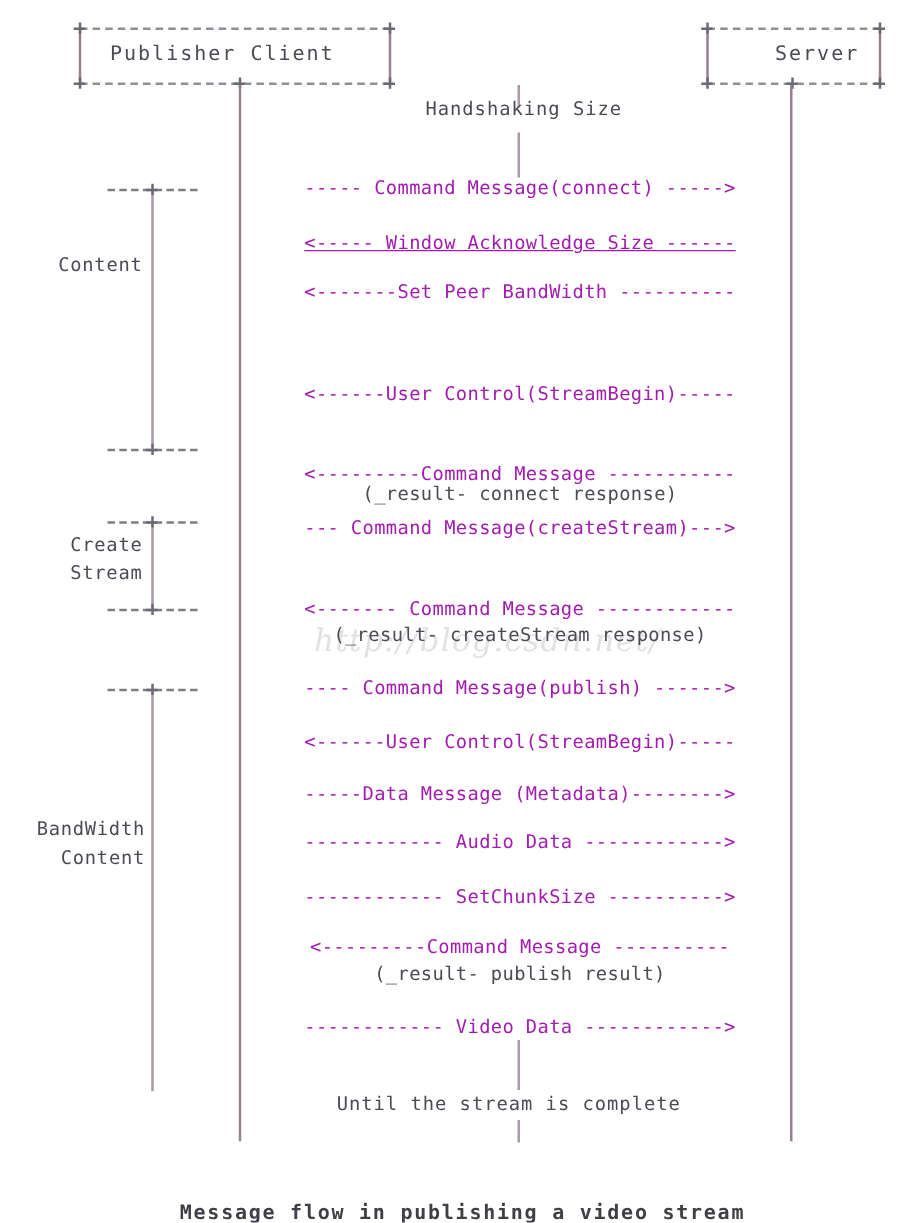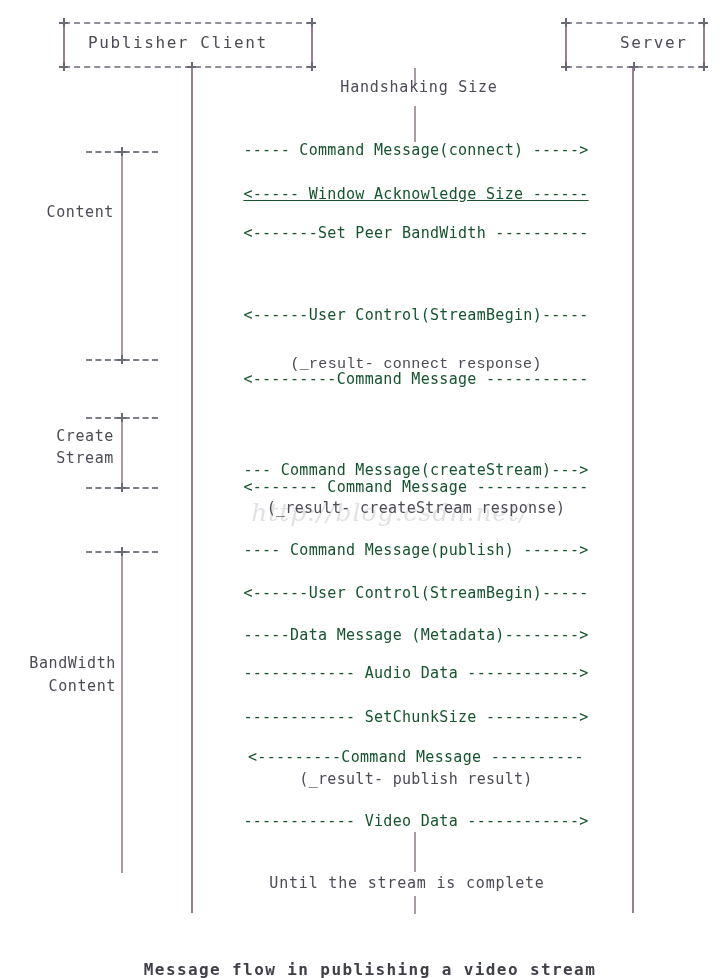--- a/index.html
+++ b/index.html
@@ -67,21 +67,21 @@
   }
 
   
   .msg {
     position: absolute;
     height: 20px;
     white-space: pre;
     font-size: 15px;
     line-height: 20px;
     letter-spacing: 0.3px;
-    color: #14532d;
+    color: #a21caf;
     text-align: center;
     overflow: hidden;
   }
   .msg2 {
     position: absolute;
     white-space: pre;
     font-size: 15px;
     line-height: 20px;
     letter-spacing: 0.3px;
     color: #4b4b55;
@@ -214,23 +214,23 @@
   <div class="msg" style="left:196px; top:140px; width:440px;">----- Command Message(connect) -----&gt;</div>
 
   <div class="msg" style="left:196px; top:184px; width:440px;text-decoration:underline;">&lt;----- Window Acknowledge Size ------</div>
 
   <div class="msg" style="left:196px; top:223px; width:440px;">&lt;-------Set Peer BandWidth ----------</div>
 
 
   <div class="msg" style="left:196px; top:305px; width:440px;">&lt;------User Control(StreamBegin)-----</div>
 
   <div class="msg" style="left:196px; top:349px; width:440px;margin-top:20px;">&lt;---------Command Message -----------</div>
-  <div class="msg2 c" style="left:416px; top:355px; transform:translateX(-50%);font-family:Liberation Mono, monospace;">(_result- connect response)</div>
-
-  <div class="msg" style="left:196px; top:412px; width:440px;margin-top:48px;">--- Command Message(createStream)---&gt;</div>
+  <div class="msg2 c" style="left:416px; top:385px; transform:translateX(-50%);">(_result- connect response)</div>
+
+  <div class="msg" style="left:196px; top:412px; width:440px;">--- Command Message(createStream)---&gt;</div>
 
   <div class="msg" style="left:196px; top:477px; width:440px;">&lt;------- Command Message ------------</div>
   <div class="msg2 c" style="left:416px; top:498px; transform:translateX(-50%);">(_result- createStream response)</div>
 
   <div class="msg" style="left:196px; top:540px; width:440px;">---- Command Message(publish) ------&gt;</div>
 
   <div class="msg" style="left:196px; top:583px; width:440px;">&lt;------User Control(StreamBegin)-----</div>
 
   <div class="msg" style="left:196px; top:625px; width:440px;">-----Data Message (Metadata)--------&gt;</div>
 

